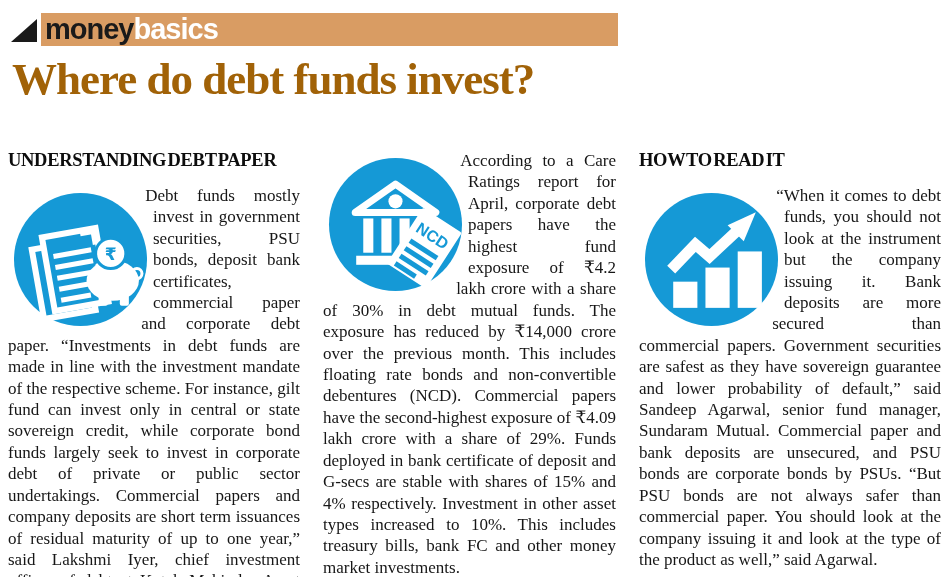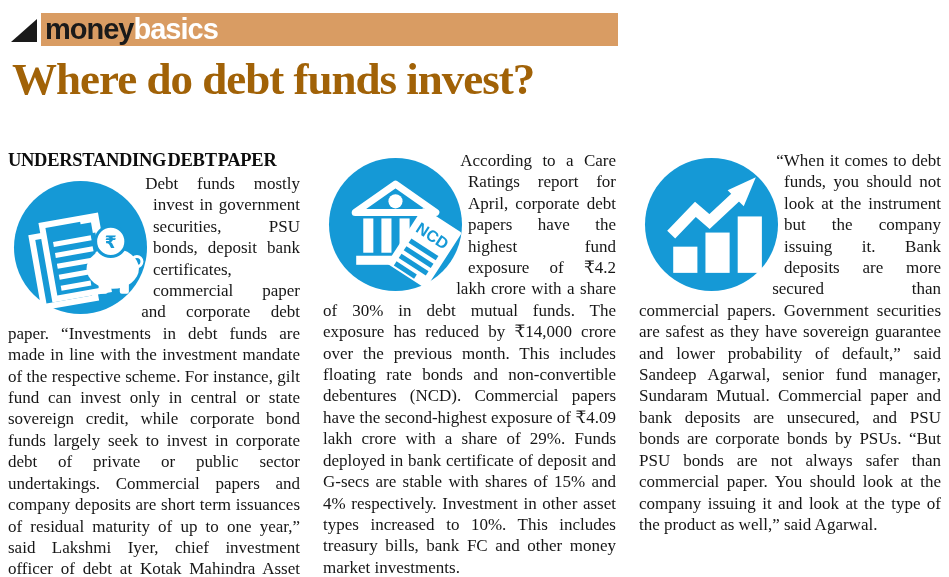--- a/index.html
+++ b/index.html
@@ -42,21 +42,21 @@
   }
 
   
   .columns {
     position: absolute; left: 8px; top: 150px; width: 933px;
     display: grid;
     grid-template-columns: 292px 293px 1fr;
     column-gap: 23px;
   }
   .col-heading {
-    margin: 0 0 2px 0;
+    margin: 0 0 14px 0;
     font-size: 18.5px; font-weight: bold;
     letter-spacing: -0.3px; word-spacing: -3px;
     color: #0d0d0d;
     font-family: Liberation Serif, serif;
   }
   .col-body {
     margin: 0;
     font-size: 17px; line-height: 21.4px;
     text-align: justify;
     color: #161616;
@@ -141,20 +141,21 @@
               <rect x="77" y="97" width="32" height="5" fill="#1599d6"></rect>
               <rect x="77" y="106" width="32" height="5" fill="#1599d6"></rect>
               <rect x="77" y="115" width="24" height="5" fill="#1599d6"></rect>
             </g>
           </svg>
         </span><span>According to a Care Ratings report for April, corporate debt papers have the highest fund exposure of ₹4.2 lakh crore with a share of 30% in debt mutual funds. The exposure has reduced by ₹14,000 crore over the previous month. This includes floating rate bonds and non-convertible debentures (NCD). Commercial papers have the second-highest exposure of ₹4.09 lakh crore with a share of 29%. Funds deployed in bank certificate of deposit and G-secs are stable with shares of 15% and 4% respectively. Investment in other asset types increased to 10%. This includes treasury bills, bank FC and other money market investments.</span>
       </p>
     </section>
 
     <section>
+      <h2 class="col-heading">HOW TO READ IT</h2>
       <p class="col-body">
         <span class="icon-float">
           <svg width="133" height="133" viewBox="0 0 132 132">
             <circle cx="66" cy="66" r="66" fill="#1599d6"></circle>
             <g>
               <rect x="28" y="88" width="24" height="26" fill="#ffffff"></rect>
               <rect x="60" y="74" width="24" height="40" fill="#ffffff"></rect>
               <rect x="92" y="58" width="24" height="56" fill="#ffffff"></rect>
             </g>
             <g>

